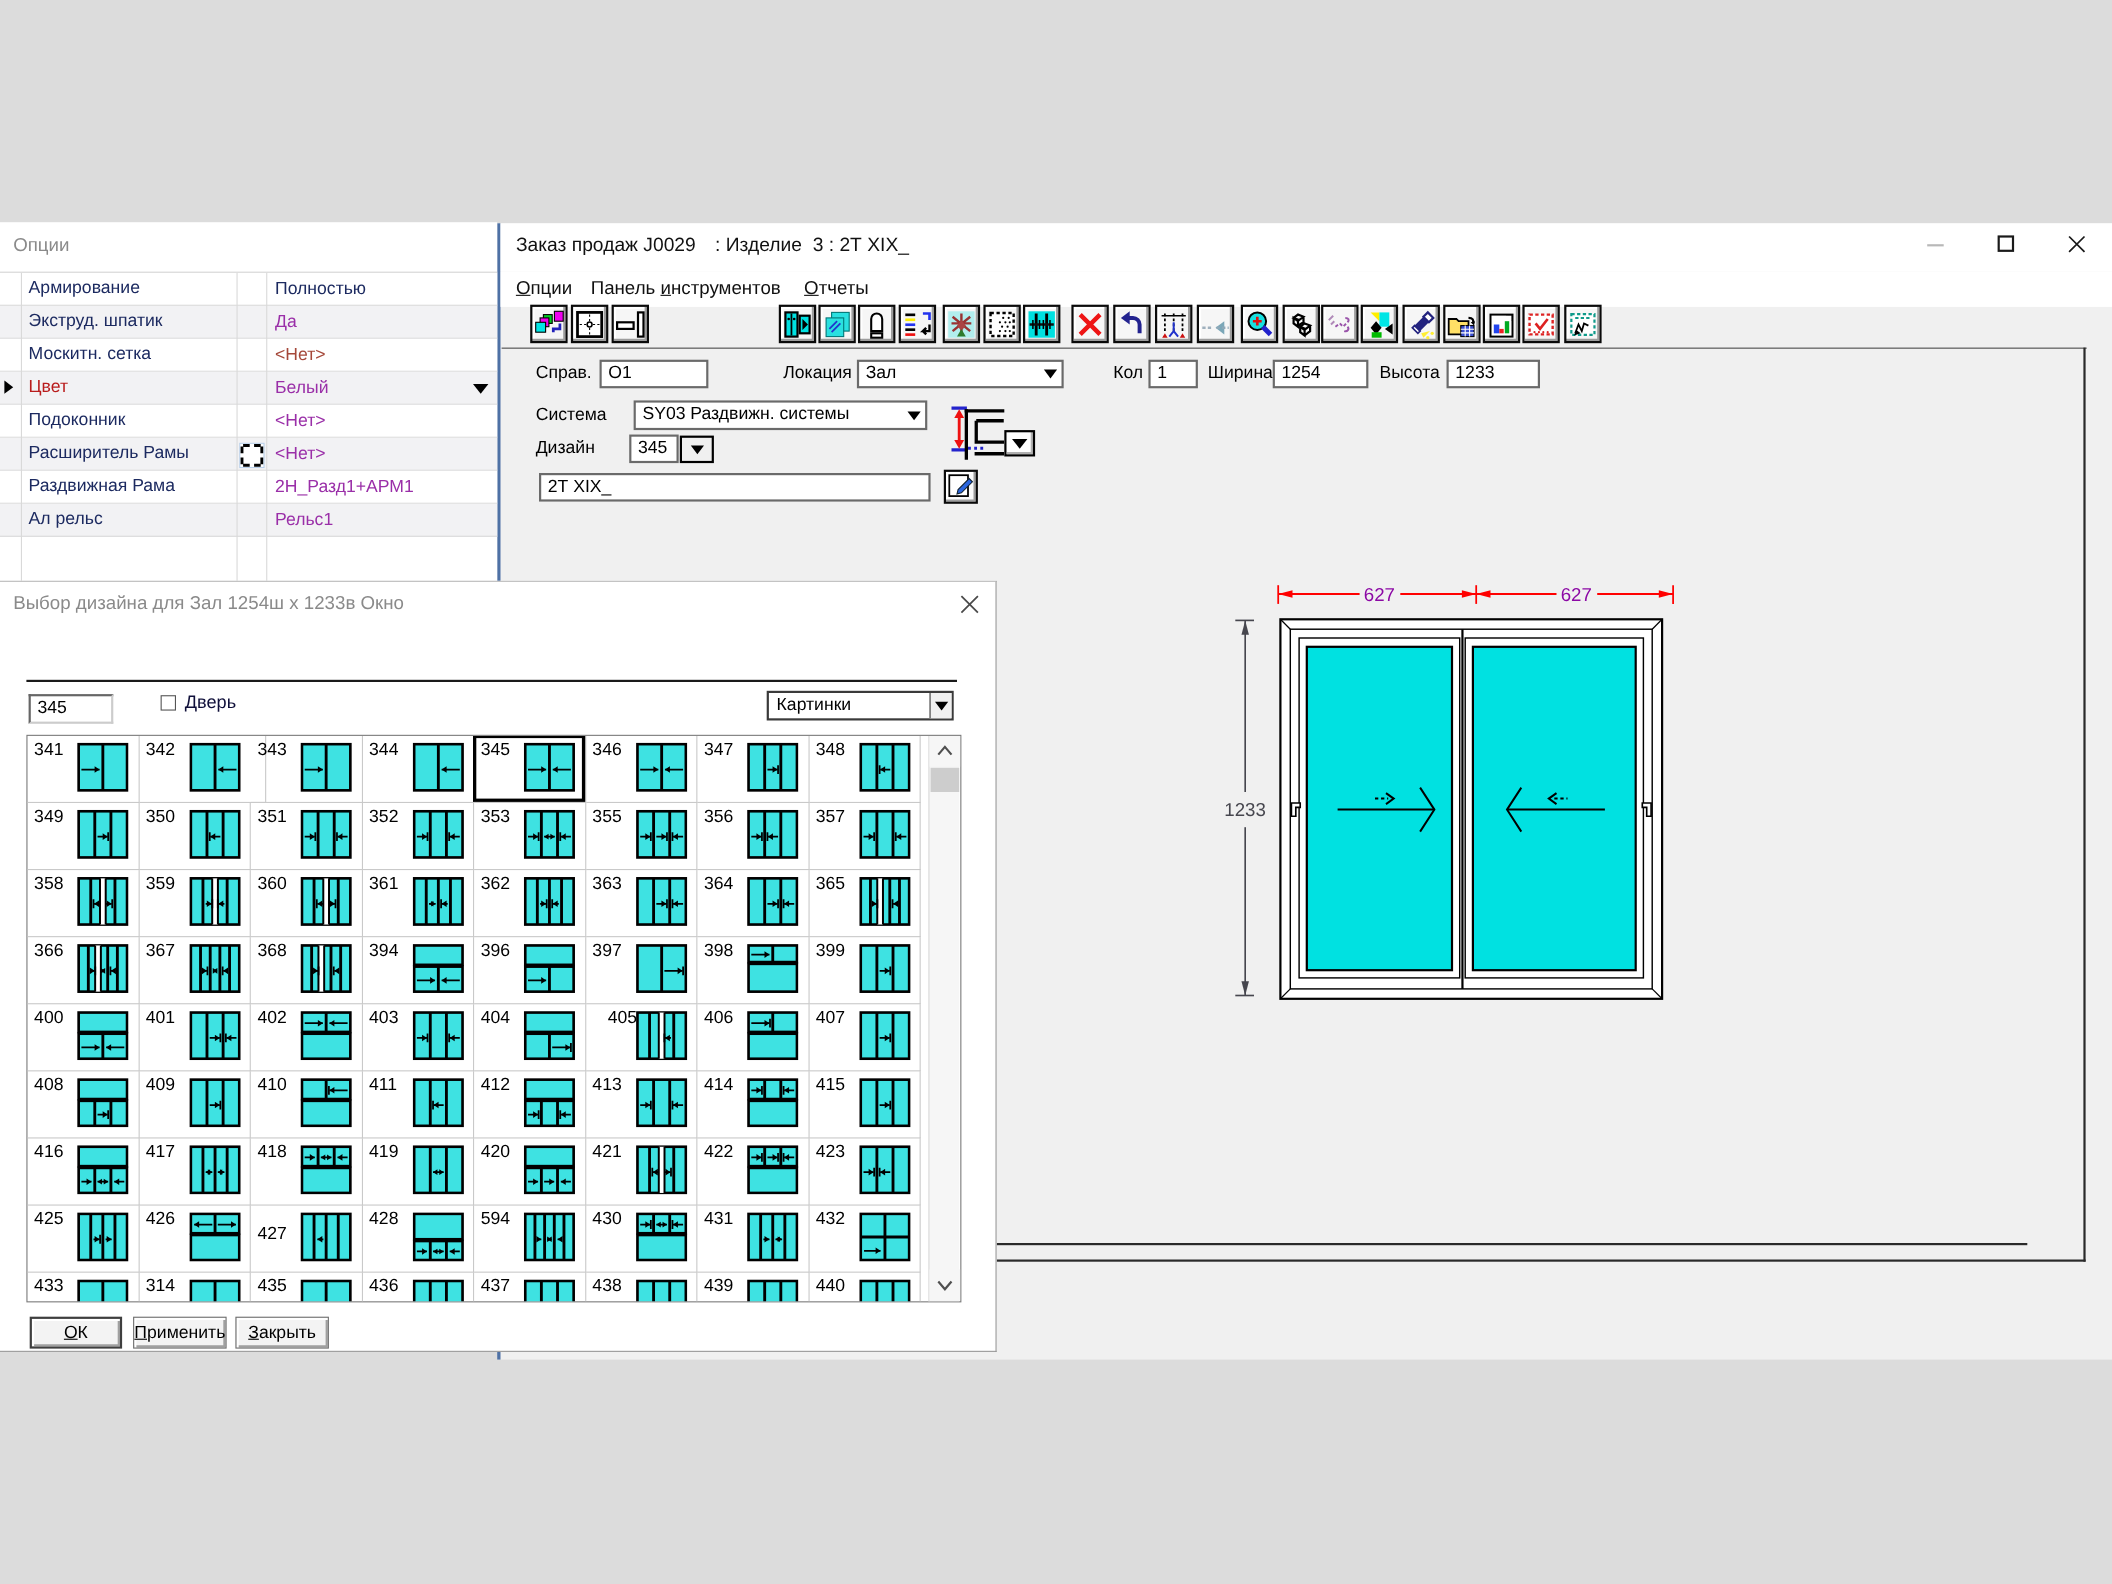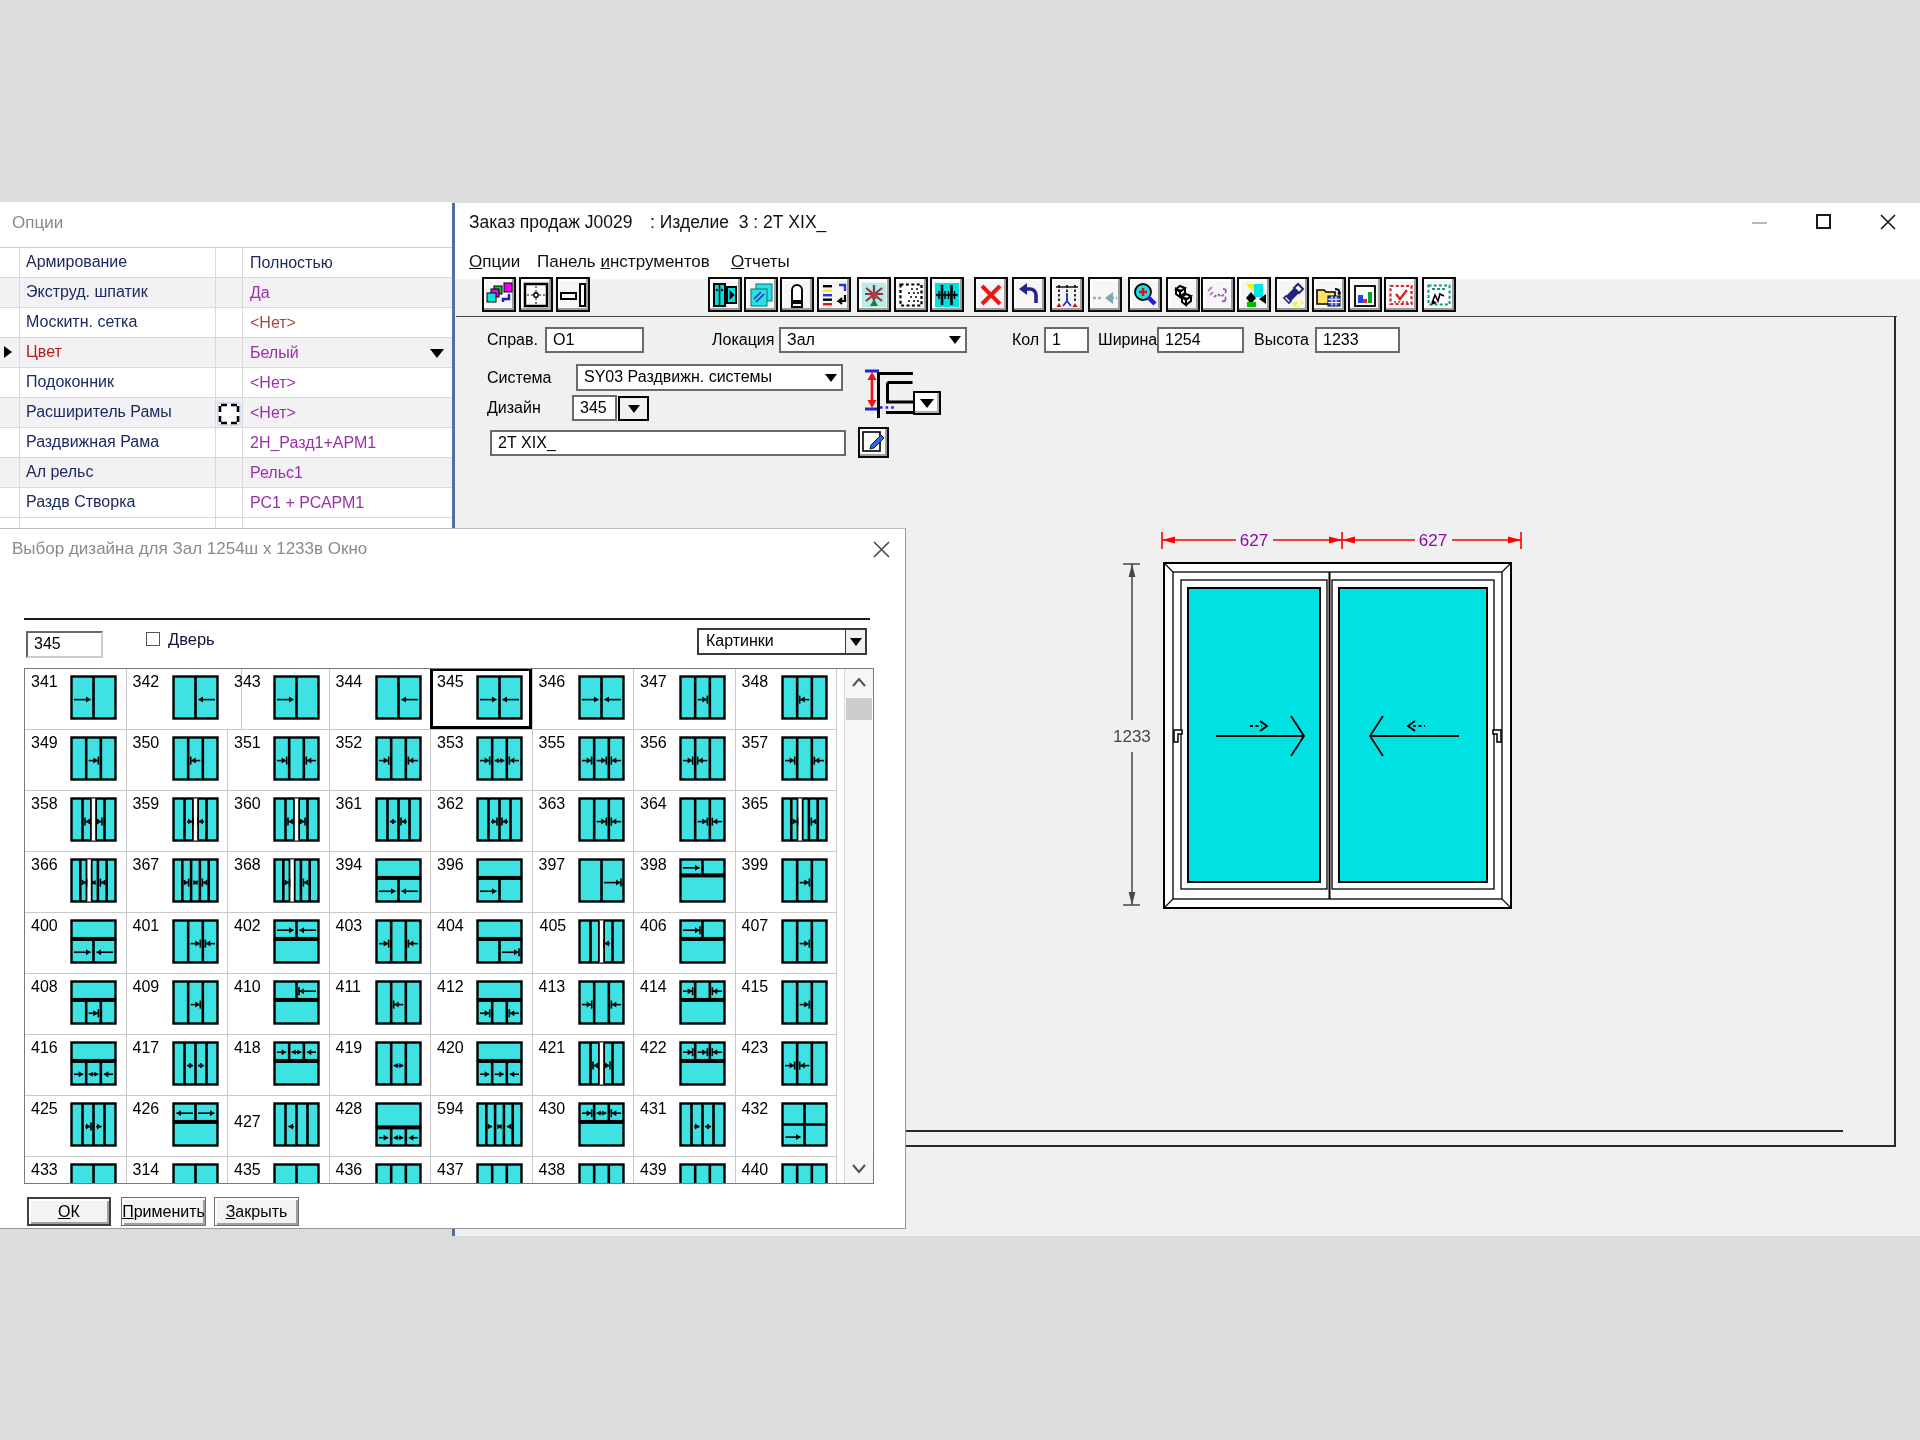--- a/index.html
+++ b/index.html
@@ -370,24 +370,20 @@
         </svg>
 </div>
 <div class="abs" style="left:0;top:180px;width:452px;height:30px;background:#fff;border-bottom:1px solid #d9d9d9">
 <div class="abs" style="left:26px;top:5px;font-size:16px" class2="x"><span class="navy" style="color:#1c2a60">Раздвижная Рама</span></div>
 <div class="abs" style="left:250px;top:6px;font-size:16px;color:#9a2fa8">2Н_Разд1+АРМ1</div>
 </div>
 <div class="abs" style="left:0;top:210px;width:452px;height:30px;background:#f2f2f4;border-bottom:1px solid #d9d9d9">
 <div class="abs" style="left:26px;top:5px;font-size:16px" class2="x"><span class="navy" style="color:#1c2a60">Ал рельс</span></div>
 <div class="abs" style="left:250px;top:6px;font-size:16px;color:#9a2fa8">Рельс1</div>
 </div>
-<div class="abs" style="left:0;top:240px;width:452px;height:30px;background:#fff;border-bottom:1px solid #d9d9d9">
-<div class="abs" style="left:26px;top:5px;font-size:16px" class2="x"><span class="navy" style="color:#1c2a60">Раздв Створка</span></div>
-<div class="abs" style="left:250px;top:6px;font-size:16px;color:#9a2fa8">РС1 + РСАРМ1</div>
-</div>
 <div class="abs" style="left:19px;top:0;width:1px;height:281px;background:#d9d9d9"></div>
 <div class="abs" style="left:215px;top:0;width:1px;height:281px;background:#d9d9d9"></div>
 <div class="abs" style="left:242px;top:0;width:1px;height:281px;background:#d9d9d9"></div>
 </div>
 </div>
 <div class="abs win" style="left:0;top:528px;width:906px;height:701px;border-top:1px solid #bdbdbd;border-right:1.5px solid #969696;border-bottom:1.5px solid #969696">
 <div class="abs" style="left:12px;top:10px;font-size:17px;color:#8a8a8a">Выбор дизайна для Зал 1254ш x 1233в Окно</div>
 <svg class="abs" style="left:872px;top:11px" width="19" height="19">
       <path d="M2 2 L17 17 M17 2 L2 17" stroke="#4a4a4a" stroke-width="1.6"></path>
     </svg>
@@ -888,21 +884,21 @@
 <div class="abs" style="left:45px;top:6px"><svg width="47" height="45" viewBox="0 0 47 45">
             <rect x="1.5" y="1.5" width="44" height="17.64" fill="#3ee2e2" stroke="#000" stroke-width="2.4"></rect>
             <rect x="1.5" y="20.740000000000002" width="44" height="22.759999999999998" fill="#3ee2e2" stroke="#000" stroke-width="2.4"></rect>
             <line x1="23.5" y1="20.740000000000002" x2="23.5" y2="43.5" stroke="#000" stroke-width="2.6"></line>
             <line x1="43.0" y1="29.258000000000003" x2="43.0" y2="37.258" stroke="#000" stroke-width="1.6"></line>
             <line x1="26.0" y1="33.258" x2="42.5" y2="33.258" stroke="#000" stroke-width="1.6"></line>
             <path d="M42.5 33.258 l-4.5 -3 v6 z" fill="#000"></path>
           </svg></div>
 </div>
 <div class="abs" style="left:507.5px;top:244px;width:101.5px;height:61px;border-right:1px solid #c9c9c9;border-bottom:1px solid #c9c9c9">
-<div class="cell-n" style="left:7px;top:4px">405</div>
+<div class="cell-n" style="left:20px;top:4px">405</div>
 <div class="abs" style="left:45px;top:6px"><svg width="47" height="45" viewBox="0 0 47 45">
             <rect x="1.5" y="1.5" width="44" height="42" fill="#3ee2e2" stroke="#000" stroke-width="2.4"></rect>
             <line x1="12.5" y1="1.5" x2="12.5" y2="43.5" stroke="#000" stroke-width="2.6"></line>
             <rect x="20.9" y="1.5" width="5.2" height="42" fill="#fff"></rect>
             <line x1="20.9" y1="1.5" x2="20.9" y2="43.5" stroke="#000" stroke-width="1.8"></line>
             <line x1="26.1" y1="1.5" x2="26.1" y2="43.5" stroke="#000" stroke-width="1.8"></line>
             <line x1="34.5" y1="1.5" x2="34.5" y2="43.5" stroke="#000" stroke-width="2.6"></line>
             <line x1="26.0" y1="20.6" x2="26.0" y2="28.6" stroke="#000" stroke-width="1.6"></line>
             <line x1="26.5" y1="24.6" x2="32.0" y2="24.6" stroke="#000" stroke-width="1.6"></line>
             <path d="M26.5 24.6 l4.5 -3 v6 z" fill="#000"></path>

